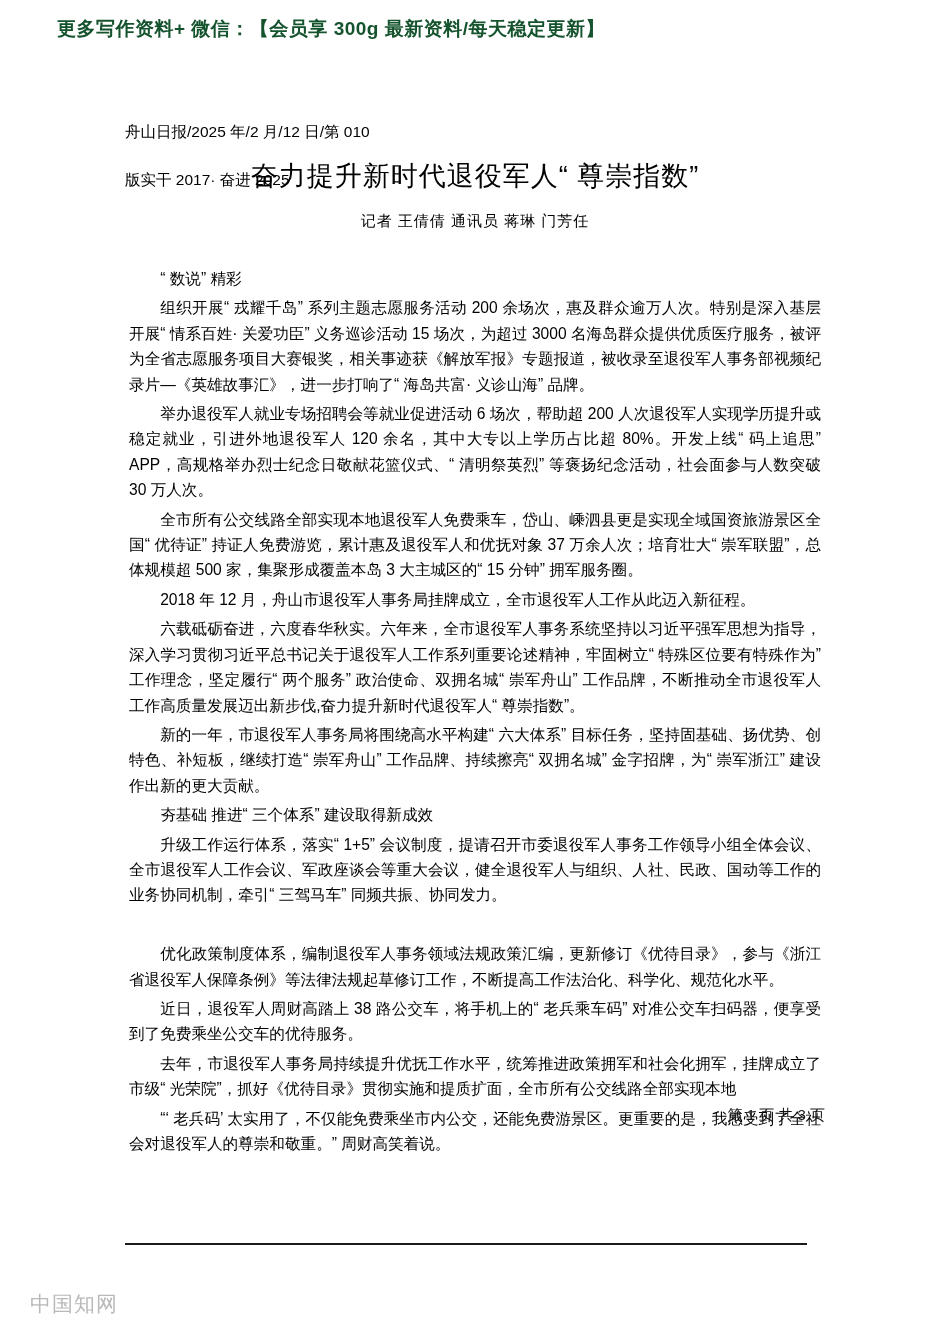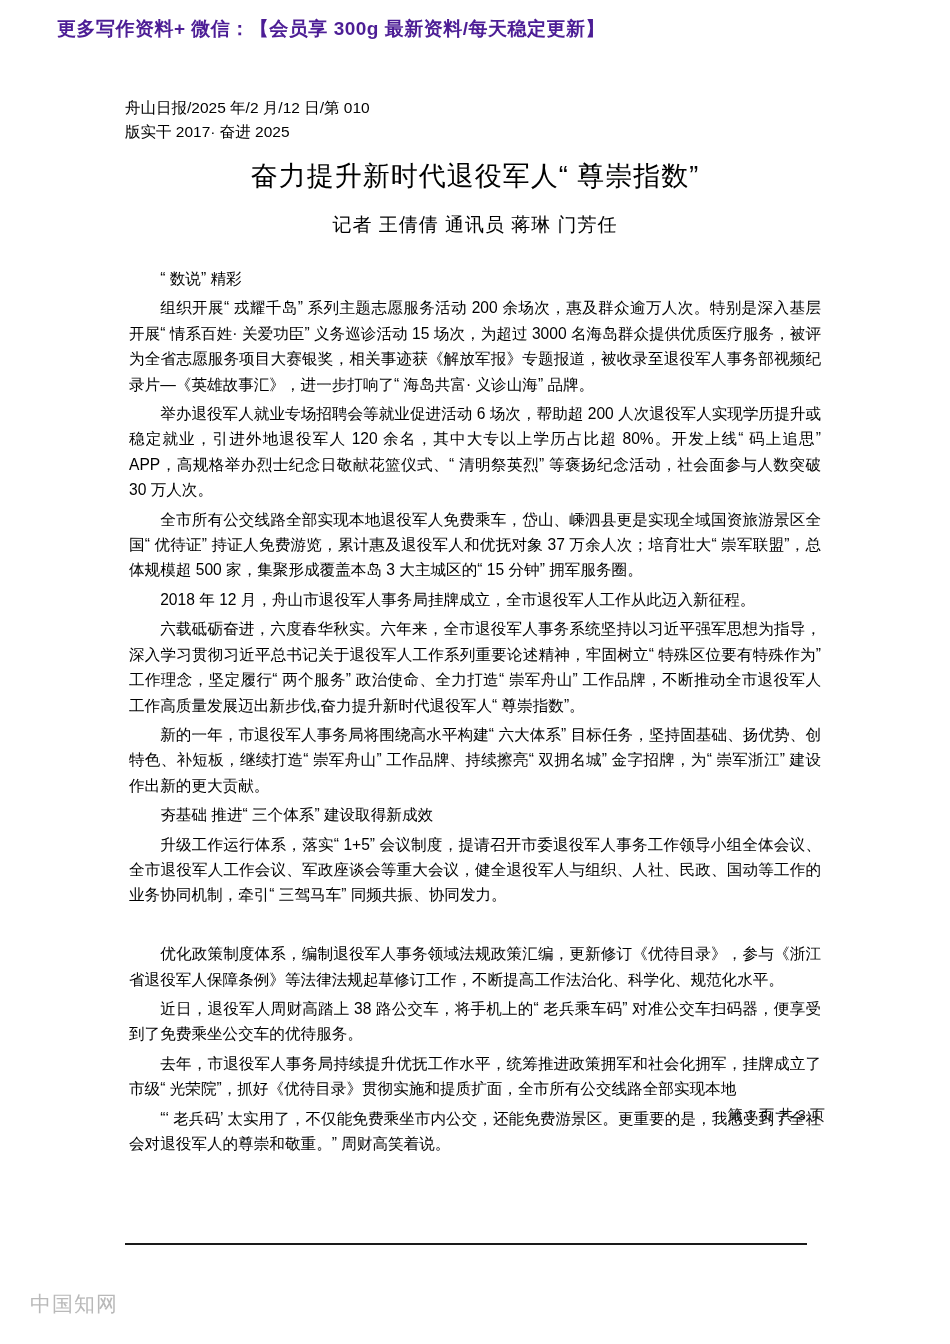--- a/index.html
+++ b/index.html
@@ -23,36 +23,36 @@
 
   
   .promo {
     position: absolute;
     left: 57px;
     top: 16px;
     font-family: "Liberation Sans", "DejaVu Sans", sans-serif;
     font-weight: bold;
     font-size: 19px;
     letter-spacing: 0.5px;
-    color: #4c1d95;
+    color: #14532d;
     white-space: nowrap;
   }
 
   
   .masthead {
     position: absolute;
     left: 125px;
     top: 96px;
     width: 700px;
     font-family: "Liberation Sans", "DejaVu Sans", sans-serif;
     font-size: 15.5px;
     line-height: 24px;
     color: #000;
   }
-  .masthead div { white-space: nowrap; }
+  .masthead div { white-space: nowrap; margin-top: 24px; }
 
   
   .doc-title {
     position: absolute;
     left: 0;
     top: 158px;
     width: 950px;
     text-align: center;
     font-family: "Liberation Sans", "DejaVu Sans", sans-serif;
     font-weight: normal;
@@ -60,21 +60,21 @@
     letter-spacing: 1px;
     color: #000;
   }
   .byline {
     position: absolute;
     left: 0;
     top: 212px;
     width: 950px;
     text-align: center;
     font-family: "Liberation Sans", "DejaVu Sans", sans-serif;
-    font-size: 19px;
+    font-size: 15px;
     letter-spacing: 1px;
     color: #000;
   }
 
   
   .body-text {
     position: absolute;
     left: 125px;
     top: 262px;
     width: 700px;
@@ -154,21 +154,21 @@
   <div class="doc-title">奋力提升新时代退役军人“ 尊崇指数”</div>
 
   <div class="byline">记者 王倩倩 通讯员 蒋琳 门芳任</div>
 
   <div class="body-text" id="body-text">
       <p>“ 数说” 精彩</p>
       <p>组织开展“ 戎耀千岛” 系列主题志愿服务活动 200 余场次，惠及群众逾万人次。特别是深入基层开展“ 情系百姓· 关爱功臣” 义务巡诊活动 15 场次，为超过 3000 名海岛群众提供优质医疗服务，被评为全省志愿服务项目大赛银奖，相关事迹获《解放军报》专题报道，被收录至退役军人事务部视频纪录片—《英雄故事汇》，进一步打响了“ 海岛共富· 义诊山海” 品牌。</p>
       <p>举办退役军人就业专场招聘会等就业促进活动 6 场次，帮助超 200 人次退役军人实现学历提升或稳定就业，引进外地退役军人 120 余名，其中大专以上学历占比超 80%。开发上线“ 码上追思” APP，高规格举办烈士纪念日敬献花篮仪式、“ 清明祭英烈” 等褒扬纪念活动，社会面参与人数突破 30 万人次。</p>
       <p>全市所有公交线路全部实现本地退役军人免费乘车，岱山、嵊泗县更是实现全域国资旅游景区全国“ 优待证” 持证人免费游览，累计惠及退役军人和优抚对象 37 万余人次；培育壮大“ 崇军联盟”，总体规模超 500 家，集聚形成覆盖本岛 3 大主城区的“ 15 分钟” 拥军服务圈。</p>
       <p>2018 年 12 月，舟山市退役军人事务局挂牌成立，全市退役军人工作从此迈入新征程。</p>
-      <p>六载砥砺奋进，六度春华秋实。六年来，全市退役军人事务系统坚持以习近平强军思想为指导，深入学习贯彻习近平总书记关于退役军人工作系列重要论述精神，牢固树立“ 特殊区位要有特殊作为” 工作理念，坚定履行“ 两个服务” 政治使命、全力打造“ 崇军舟山” 工作品牌，不断推动全市退役军人工作高质量发展迈出新步伐,奋力提升新时代退役军人“ 尊崇指数”。</p>
+      <p>六载砥砺奋进，六度春华秋实。六年来，全市退役军人事务系统坚持以习近平强军思想为指导，深入学习贯彻习近平总书记关于退役军人工作系列重要论述精神，牢固树立“ 特殊区位要有特殊作为” 工作理念，坚定履行“ 两个服务” 政治使命、双拥名城“ 崇军舟山” 工作品牌，不断推动全市退役军人工作高质量发展迈出新步伐,奋力提升新时代退役军人“ 尊崇指数”。</p>
       <p>新的一年，市退役军人事务局将围绕高水平构建“ 六大体系” 目标任务，坚持固基础、扬优势、创特色、补短板，继续打造“ 崇军舟山” 工作品牌、持续擦亮“ 双拥名城” 金字招牌，为“ 崇军浙江” 建设作出新的更大贡献。</p>
       <p>夯基础 推进“ 三个体系” 建设取得新成效</p>
       <p>升级工作运行体系，落实“ 1+5” 会议制度，提请召开市委退役军人事务工作领导小组全体会议、全市退役军人工作会议、军政座谈会等重大会议，健全退役军人与组织、人社、民政、国动等工作的业务协同机制，牵引“ 三驾马车” 同频共振、协同发力。</p>
       <p class="blank"></p>
       <p>优化政策制度体系，编制退役军人事务领域法规政策汇编，更新修订《优待目录》，参与《浙江省退役军人保障条例》等法律法规起草修订工作，不断提高工作法治化、科学化、规范化水平。</p>
       <p>近日，退役军人周财高踏上 38 路公交车，将手机上的“ 老兵乘车码” 对准公交车扫码器，便享受到了免费乘坐公交车的优待服务。</p>
       <p>去年，市退役军人事务局持续提升优抚工作水平，统筹推进政策拥军和社会化拥军，挂牌成立了市级“ 光荣院”，抓好《优待目录》贯彻实施和提质扩面，全市所有公交线路全部实现本地</p>
       <p>“‘ 老兵码’ 太实用了，不仅能免费乘坐市内公交，还能免费游景区。更重要的是，我感受到了全社会对退役军人的尊崇和敬重。” 周财高笑着说。</p>
     </div>
 

